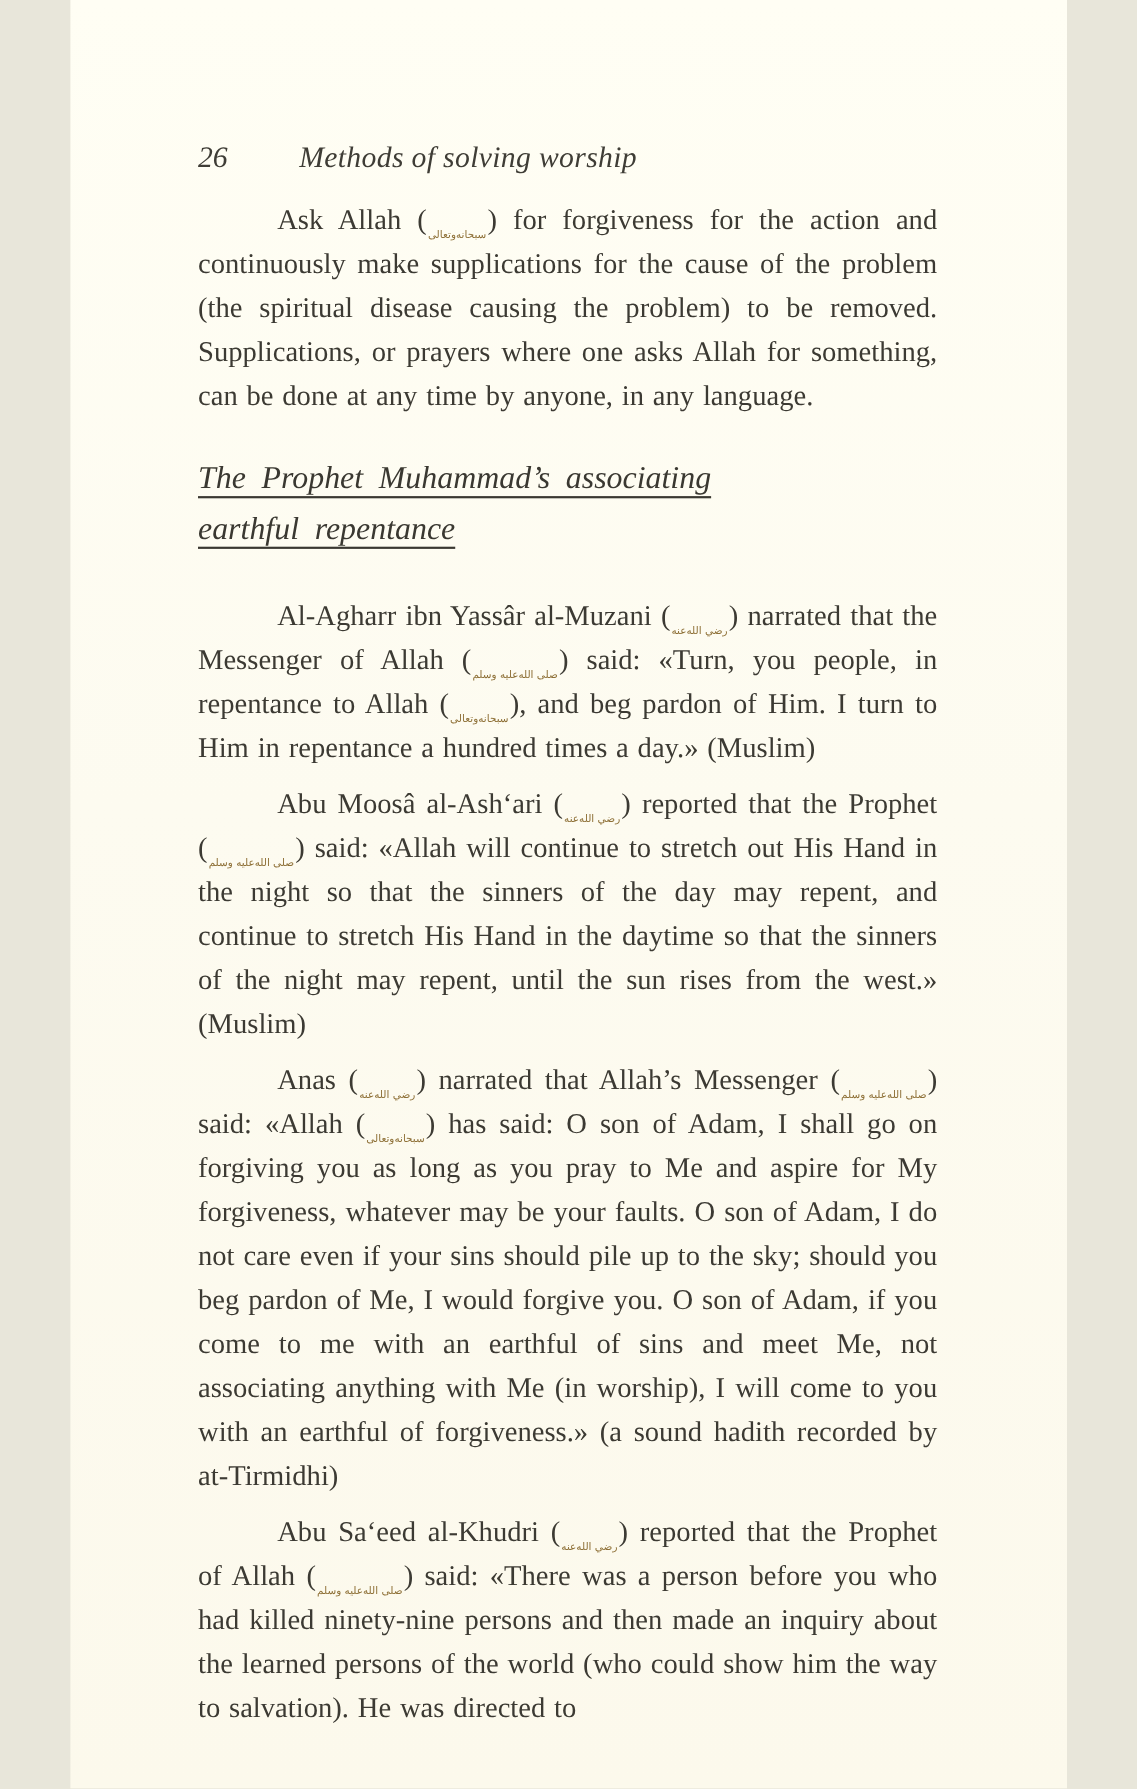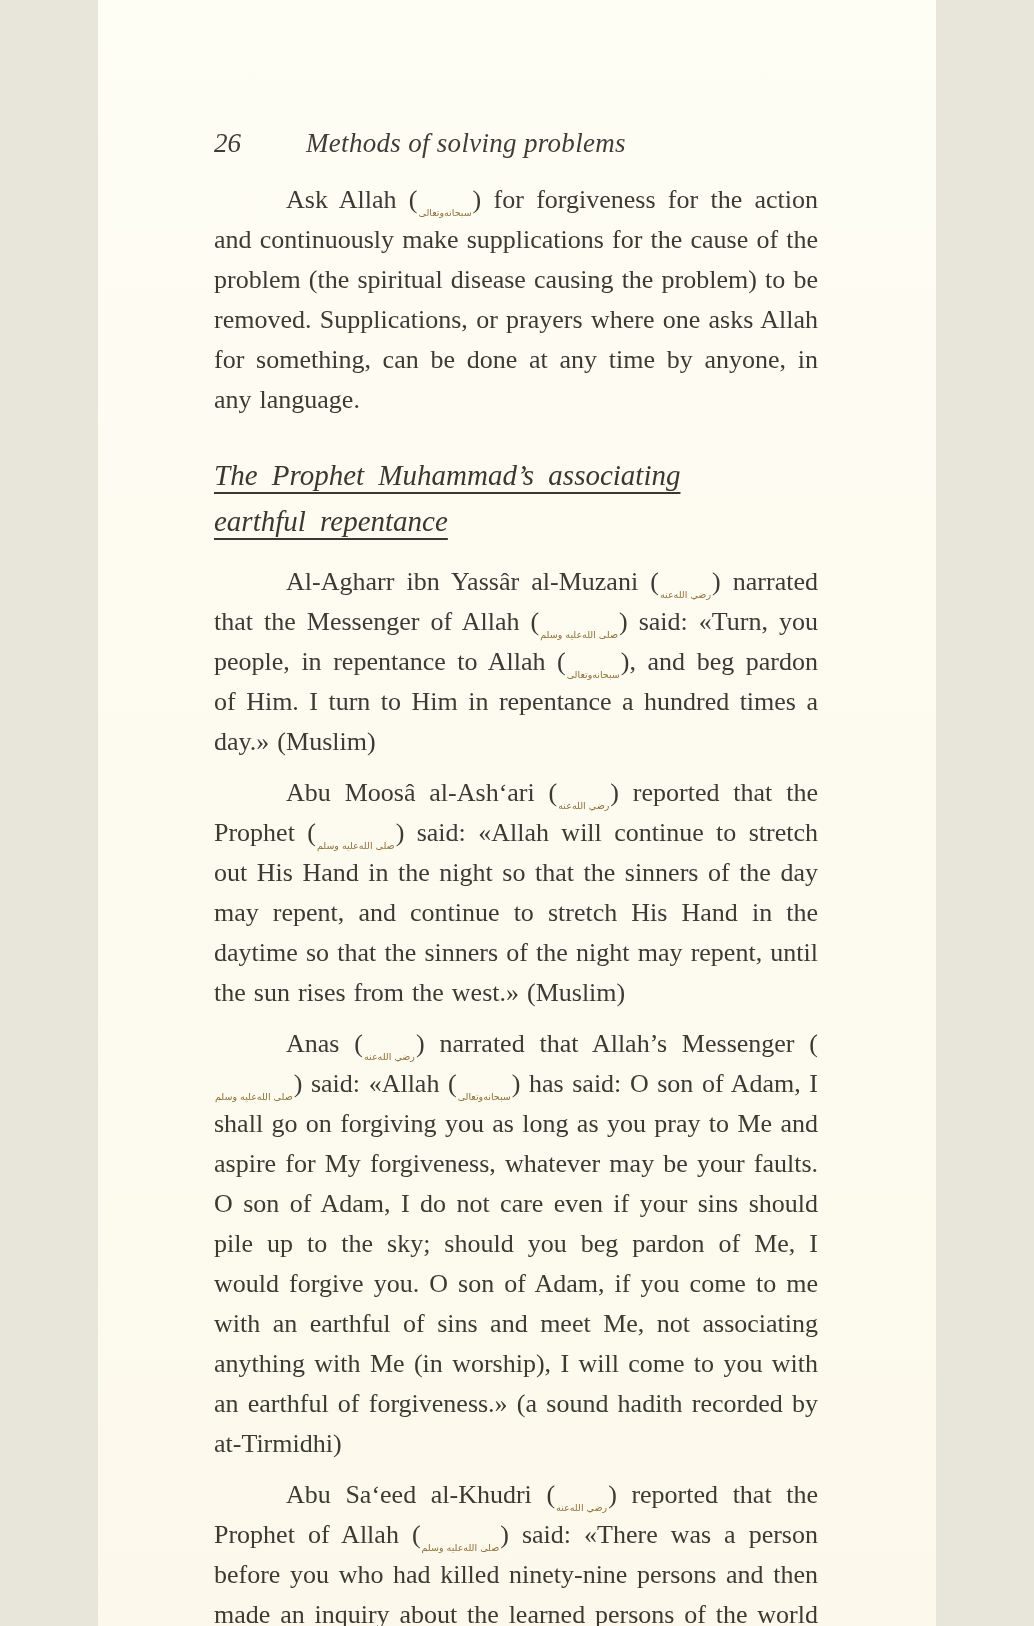--- a/index.html
+++ b/index.html
@@ -2,21 +2,21 @@
 <html><head>
 <meta charset="utf-8">
 <style>
   html,body{margin:0;padding:0;}
   body{
     background:#e8e6da;
     font-family:"Liberation Serif", serif;
   }
   .page{
     position:relative;
-    width:838px;
+    width:906px;
     height:1626px;
     margin:0 auto;
     box-sizing:border-box;
     padding:128px 118px 0 116px;
     background:linear-gradient(180deg,#fffef4 0%, #fdfbf0 45%, #fcf9ec 100%);
     color:#3c3a33;
     overflow:hidden;
   }
   .page-header{
     display:flex;
@@ -62,21 +62,21 @@
     line-height:46px;
     word-spacing:7px;
     color:#3a3831;
   }
   h2 .u{
     text-decoration:underline;
     text-decoration-thickness:2px;
     text-underline-offset:7px;
   }
   #hadith-container{
-    margin-top:18px;
+    margin-top:36px;
   }
   #hadith-container .body-par{
     margin-bottom:11px;
   }
   .honorific{
     display:inline-flex;
     flex-direction:row;
     align-items:center;
     justify-content:center;
     vertical-align:-8px;
@@ -104,21 +104,21 @@
     opacity:.8;
   }
 </style>
 </head>
 <body>
 
 <div class="page">
 
   <div class="page-header">
     <span class="page-number">26</span>
-    <span class="running-title">Methods of solving problems</span>
+    <span class="running-title">Methods of solving worship</span>
   </div>
 
 
   <div id="intro-container">
       <p class="body-par">Ask Allah (<span class="honorific" dir="rtl">
           <span class="h-top">سبحانه</span>
           <span class="h-bottom">وتعالى</span>
         </span>) for forgiveness for the action and continuously make supplications for the cause of the problem (the spiritual disease causing the problem) to be removed. Supplications, or prayers where one asks Allah for something, can be done at any time by anyone, in any language.</p>
     </div>
 

